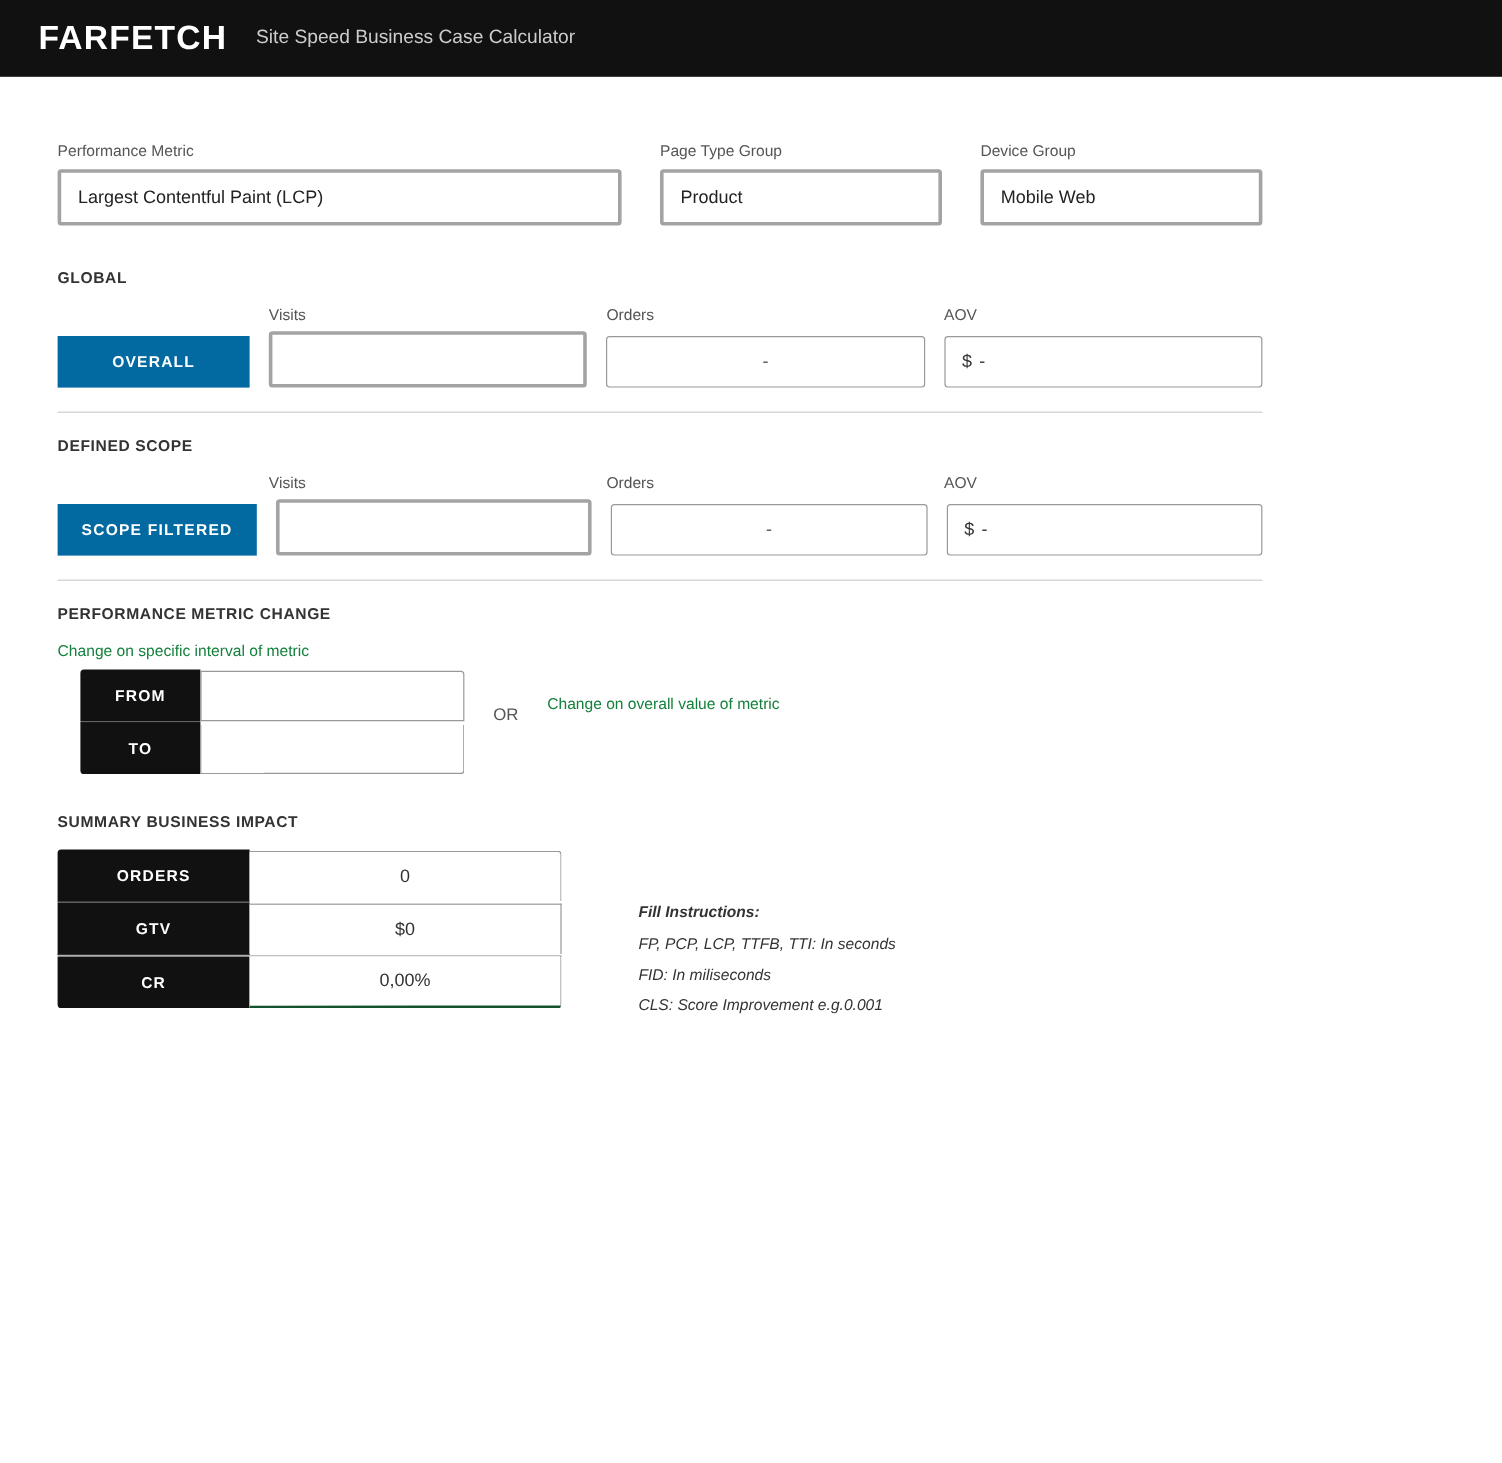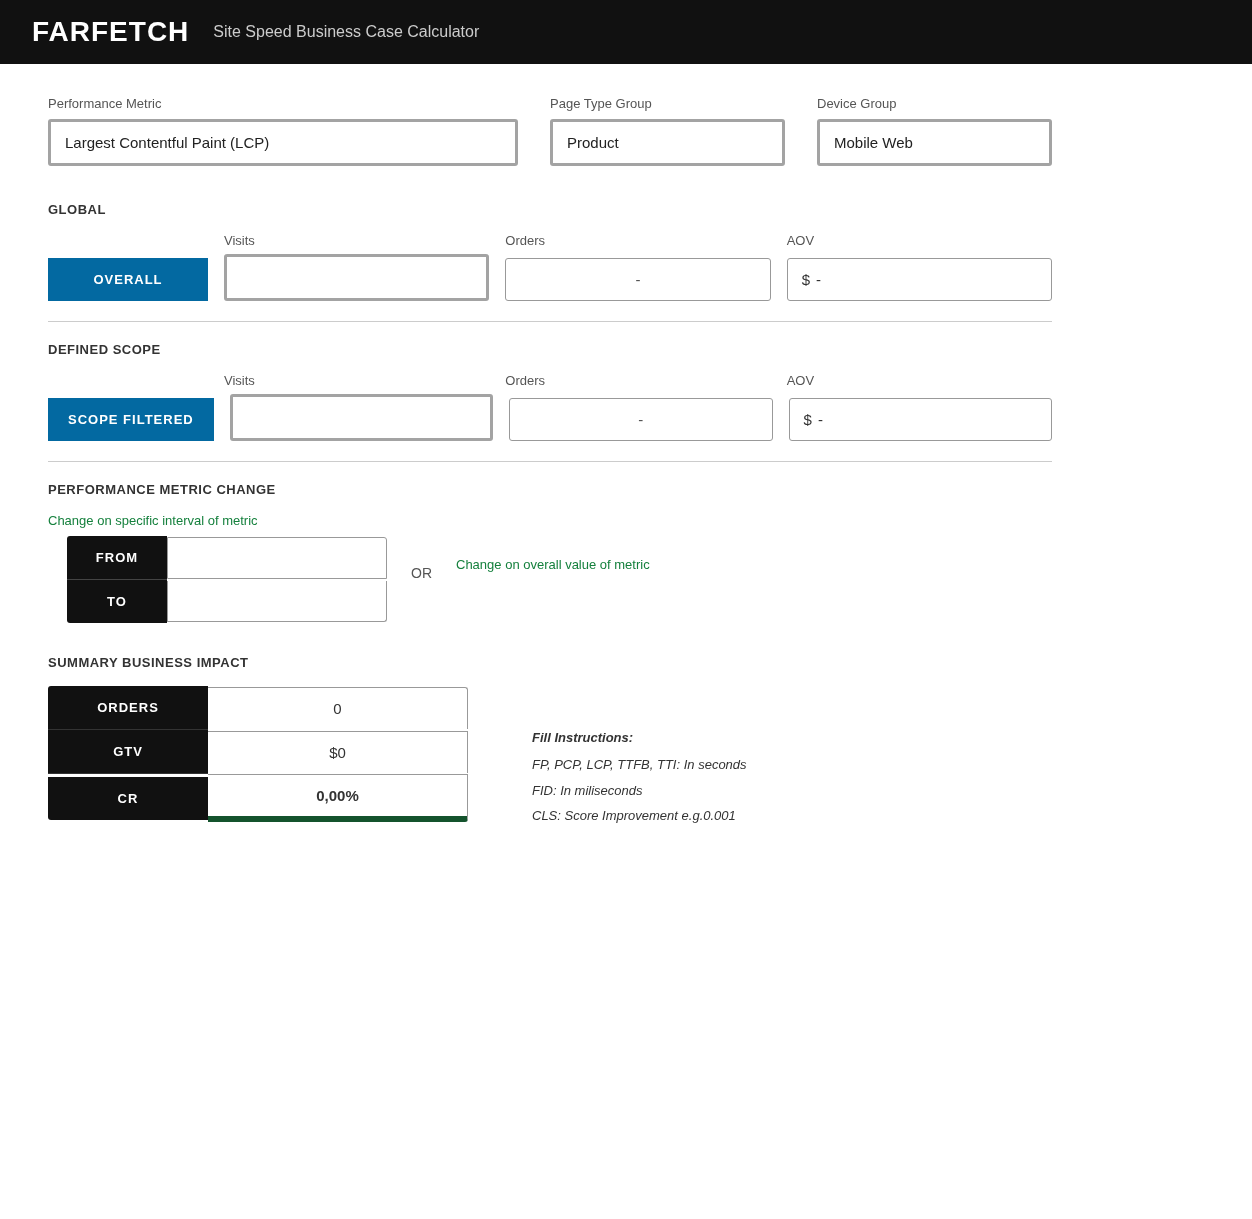--- a/index.html
+++ b/index.html
@@ -38,20 +38,21 @@
       color: #555;
       margin-bottom: 8px;
     }
 
     
     .top-row {
       display: flex;
       gap: 32px;
       margin-bottom: 36px;
       align-items: flex-start;
+      margin-top: 22px;
     }
     .top-field { display: flex; flex-direction: column; }
     .top-field-large { flex: 2; }
     .top-field-medium { flex: 1; }
 
     
     .input-box {
       border: 3px solid #a3a3a3;
       border-radius: 3px;
       padding: 12px 14px;
@@ -154,21 +155,21 @@
       gap: 24px;
     }
 
     .from-to-group {
       display: flex;
       flex-direction: column;
       gap: 0;
     }
     .from-to-row {
       display: flex;
-      align-items: center;
+      align-items: flex-end;
       gap: 0;
       padding-left: 19px;
     }
     .from-to-input {
       border: 1px solid #999;
       border-top: none;
       border-radius: 0 3px 3px 0;
       padding: 12px 14px;
       font-size: 14px;
       width: 220px;
@@ -410,21 +411,21 @@
         <div class="summary-row">
           <div class="summary-label-btn" style="border-radius: 3px 0 0 0;">ORDERS</div>
           <div class="summary-value-box" style="border-top: 1px solid #999; border-radius: 0 3px 0 0;">0</div>
         </div>
         <div class="summary-row">
           <div class="summary-label-btn">GTV</div>
           <div class="summary-value-box">$0</div>
         </div>
         <div class="summary-row">
           <div class="summary-label-btn" style="border-radius: 0 0 0 3px;">CR</div>
-          <div class="summary-value-box" style="border-radius: 0 0 3px 0; border-bottom: 6px solid #14532d; font-weight: bold;">0,00%</div>
+          <div class="summary-value-box" style="border-radius: 0 0 3px 0; border-bottom: 2px solid #14532d;">0,00%</div>
         </div>
       </div>
 
       <div class="instructions-box" style="margin-top: 40px;">
         <div class="inst-title">Fill Instructions:</div>
         <div class="inst-line">FP, PCP, LCP, TTFB, TTI: In seconds</div>
         <div class="inst-line">FID: In miliseconds</div>
         <div class="inst-line">CLS: Score Improvement e.g.0.001</div>
       </div>
     </div>

